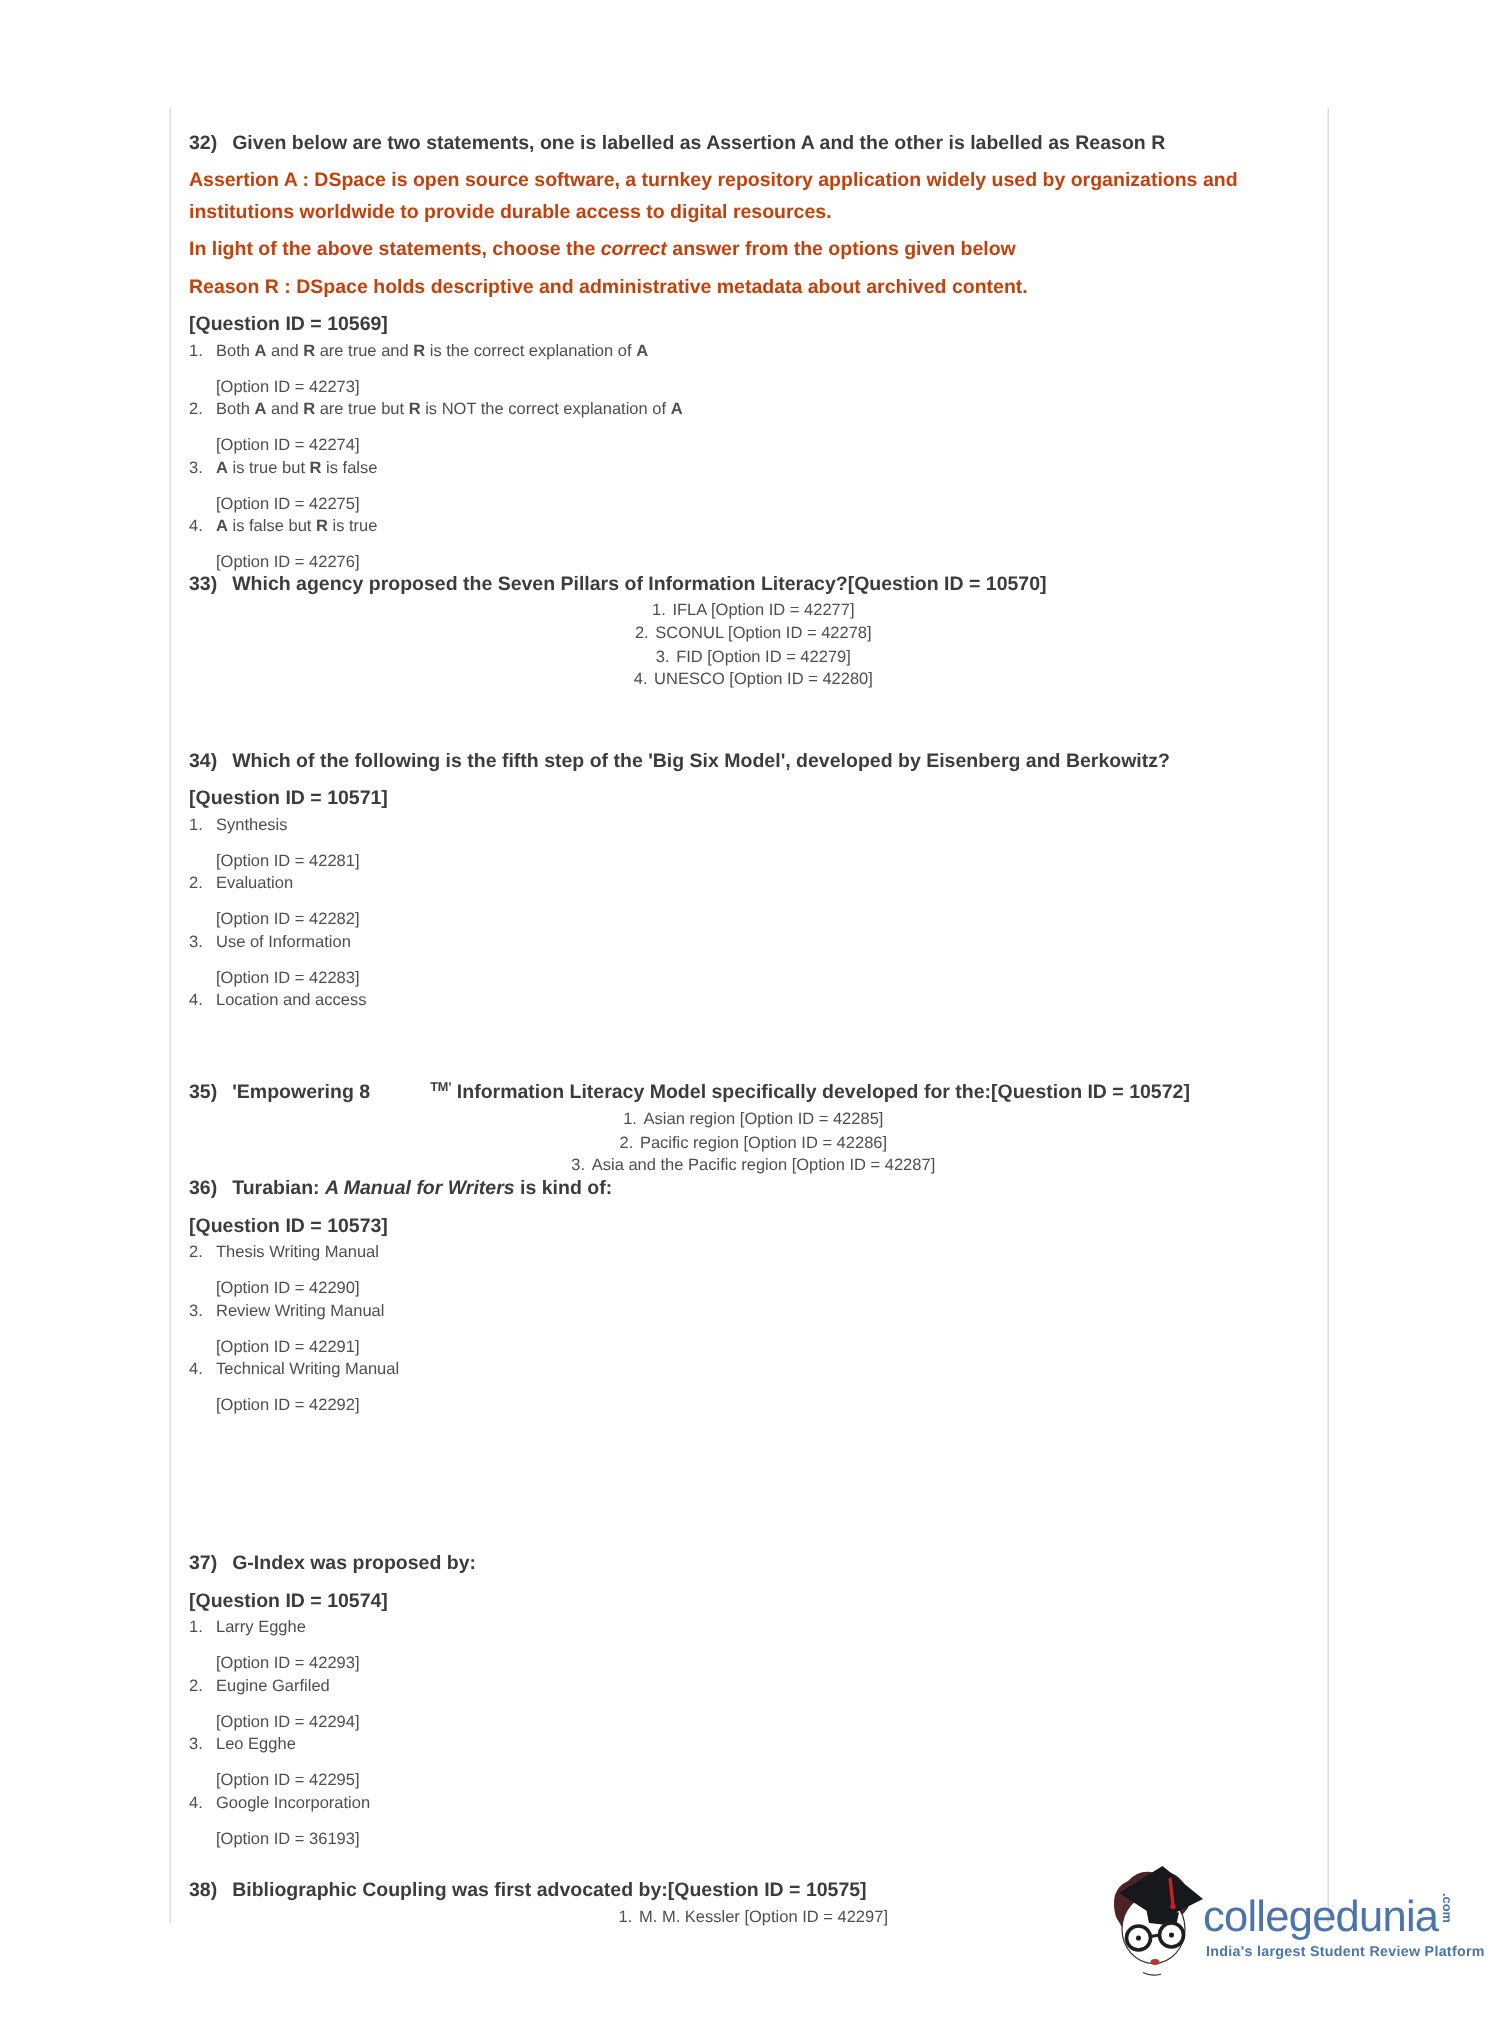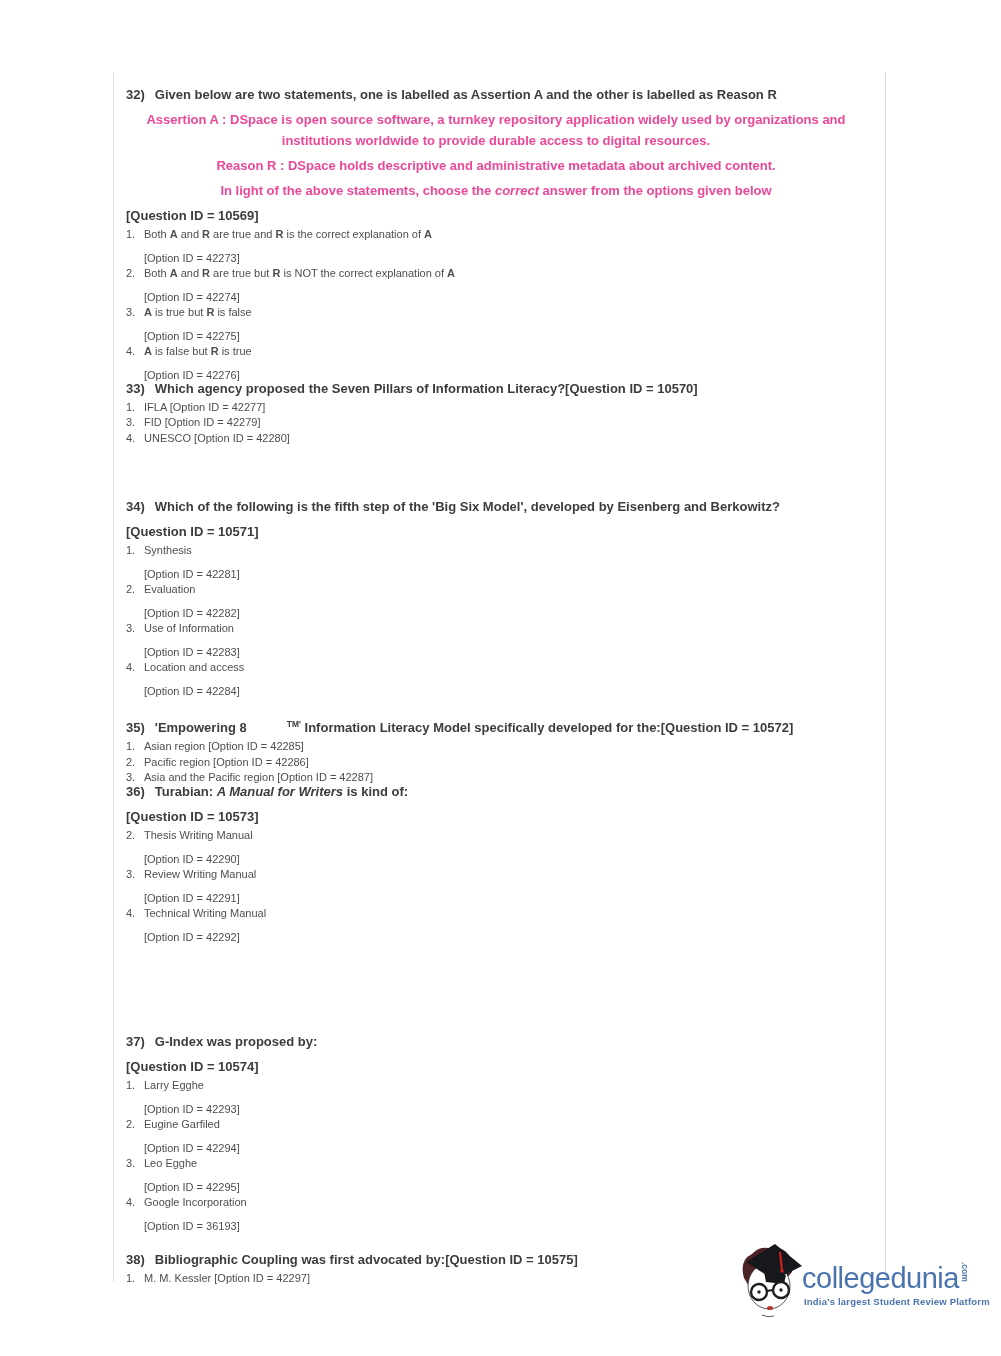--- a/index.html
+++ b/index.html
@@ -9,25 +9,25 @@
     -webkit-font-smoothing:antialiased;overflow:hidden;
   }
   .page-border{position:absolute;top:72px;height:1210px;width:1px;background:#dcdcdc;}
   #border-left{left:113px;}
   #border-right{left:885px;}
 
   #questions{position:absolute;left:0;top:0;width:1001px;height:1000px;text-decoration:underline;}
   .question{position:absolute;left:126px;width:748px;color:#3e3e3e;}
   .qtitle{font-size:13px;font-weight:bold;color:#3c3c3c;line-height:21px;}
   .qnum{margin-right:10px;}
-  .qpara{font-size:13px;font-weight:bold;color:#ec4899;line-height:21px;margin-top:4px;max-width:740px;text-align:center;}
+  .qpara{font-size:13px;font-weight:bold;color:#c2410c;line-height:21px;margin-top:4px;max-width:740px;}
   .qid{font-size:13px;font-weight:bold;color:#3c3c3c;line-height:21px;margin-top:4px;}
   .opts{margin:1px 0 0 0;padding:0;list-style:none;}
   .optline{font-size:11px;color:#4e4e4e;line-height:15px;}
-  .opts.inline .optline{line-height:15.4px;}
+  .opts.inline .optline{line-height:15.4px;text-align:center;}
   .onum{display:inline-block;width:18px;}
   .optid{font-size:11px;color:#4e4e4e;line-height:15px;margin-top:9px;margin-left:18px;}
   .rb{font-weight:bold;}
   .ri{font-style:italic;}
   sup{font-size:0.65em;padding-left:40px;}
 
   
   #logo{position:absolute;left:738px;top:1240px;width:250px;height:80px;}
   #mascot{position:absolute;left:0;top:2px;}
   #brand-row{position:absolute;left:64px;top:22px;white-space:nowrap;}
@@ -38,22 +38,22 @@
 </head>
 <body>
 
 <div id="border-left" class="page-border"></div>
 <div id="border-right" class="page-border"></div>
 
 <div id="questions">
     <section class="question" style="top: 84px;">
       <div class="qtitle"><span class="qnum">32)</span><span>Given below are two statements, one is labelled as Assertion A and the other is labelled as Reason R</span></div>
       <div class="qpara"><span>Assertion A : DSpace is open source software, a turnkey repository application widely used by organizations and institutions worldwide to provide durable access to digital resources.</span></div>
+      <div class="qpara"><span>In light of the above statements, choose the </span><span class="ri">correct</span><span> answer from the options given below</span></div>
       <div class="qpara"><span>Reason R : DSpace holds descriptive and administrative metadata about archived content.</span></div>
-      <div class="qpara"><span>In light of the above statements, choose the </span><span class="ri">correct</span><span> answer from the options given below</span></div>
       <div class="qid">[Question ID = 10569]</div>
       <ol class="opts stacked">
         <li class="opt">
           <div class="optline"><span class="onum">1.</span><span>Both </span><span class="rb">A</span><span> and </span><span class="rb">R</span><span> are true and </span><span class="rb">R</span><span> is the correct explanation of </span><span class="rb">A</span></div>
           <div class="optid">[Option ID = 42273]</div>
         </li>
         <li class="opt">
           <div class="optline"><span class="onum">2.</span><span>Both </span><span class="rb">A</span><span> and </span><span class="rb">R</span><span> are true but </span><span class="rb">R</span><span> is NOT the correct explanation of </span><span class="rb">A</span></div>
           <div class="optid">[Option ID = 42274]</div>
         </li>
@@ -67,20 +67,23 @@
         </li>
       </ol>
     </section>
     <section class="question" style="top: 378px;">
       <div class="qtitle"><span class="qnum">33)</span><span>Which agency proposed the Seven Pillars of Information Literacy?[Question ID = 10570]</span></div>
       <ol class="opts inline">
         <li class="opt">
           <div class="optline"><span class="onum">1.</span><span>IFLA [Option ID = 42277]</span></div>
         </li>
         <li class="opt">
+          <div class="optline"><span class="onum">2.</span><span>SCONUL [Option ID = 42278]</span></div>
+        </li>
+        <li class="opt">
           <div class="optline"><span class="onum">3.</span><span>FID [Option ID = 42279]</span></div>
         </li>
         <li class="opt">
           <div class="optline"><span class="onum">4.</span><span>UNESCO [Option ID = 42280]</span></div>
         </li>
       </ol>
     </section>
     <section class="question" style="top: 496px;">
       <div class="qtitle"><span class="qnum">34)</span><span>Which of the following is the fifth step of the 'Big Six Model', developed by Eisenberg and Berkowitz?</span></div>
       <div class="qid">[Question ID = 10571]</div>
@@ -92,21 +95,20 @@
         <li class="opt">
           <div class="optline"><span class="onum">2.</span><span>Evaluation</span></div>
           <div class="optid">[Option ID = 42282]</div>
         </li>
         <li class="opt">
           <div class="optline"><span class="onum">3.</span><span>Use of Information</span></div>
           <div class="optid">[Option ID = 42283]</div>
         </li>
         <li class="opt">
           <div class="optline"><span class="onum">4.</span><span>Location and access</span></div>
-          <div class="optid">[Option ID = 42284]</div>
         </li>
       </ol>
     </section>
     <section class="question" style="top: 714px;">
       <div class="qtitle"><span class="qnum">35)</span><span>'Empowering 8</span><sup>TM'</sup><span> Information Literacy Model specifically developed for the:[Question ID = 10572]</span></div>
       <ol class="opts inline">
         <li class="opt">
           <div class="optline"><span class="onum">1.</span><span>Asian region [Option ID = 42285]</span></div>
         </li>
         <li class="opt">

